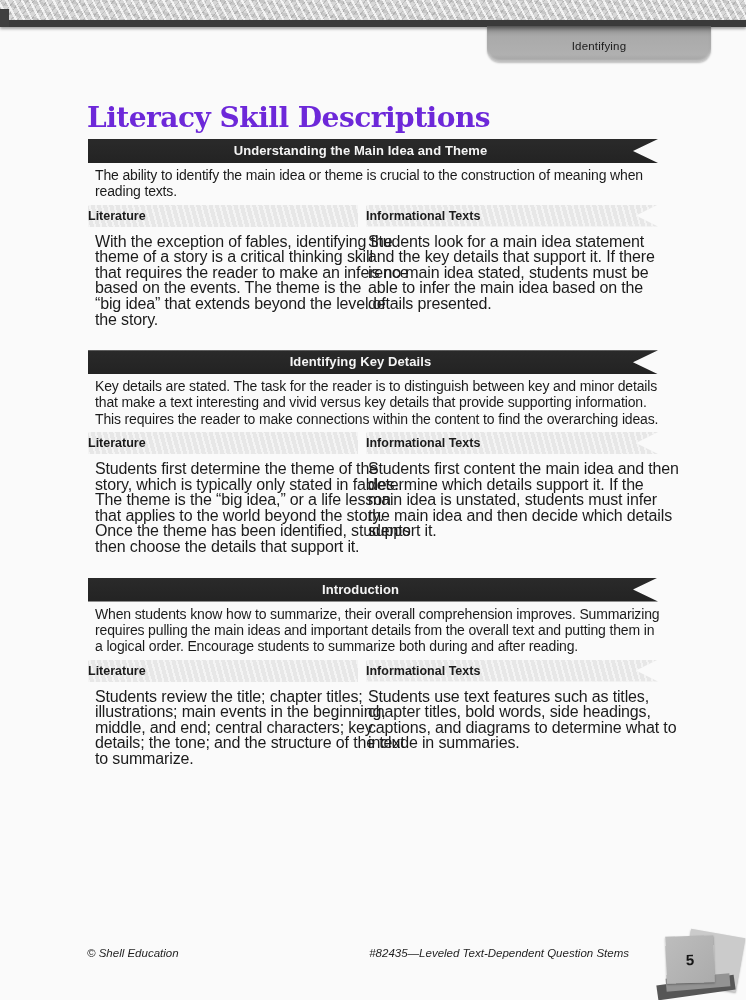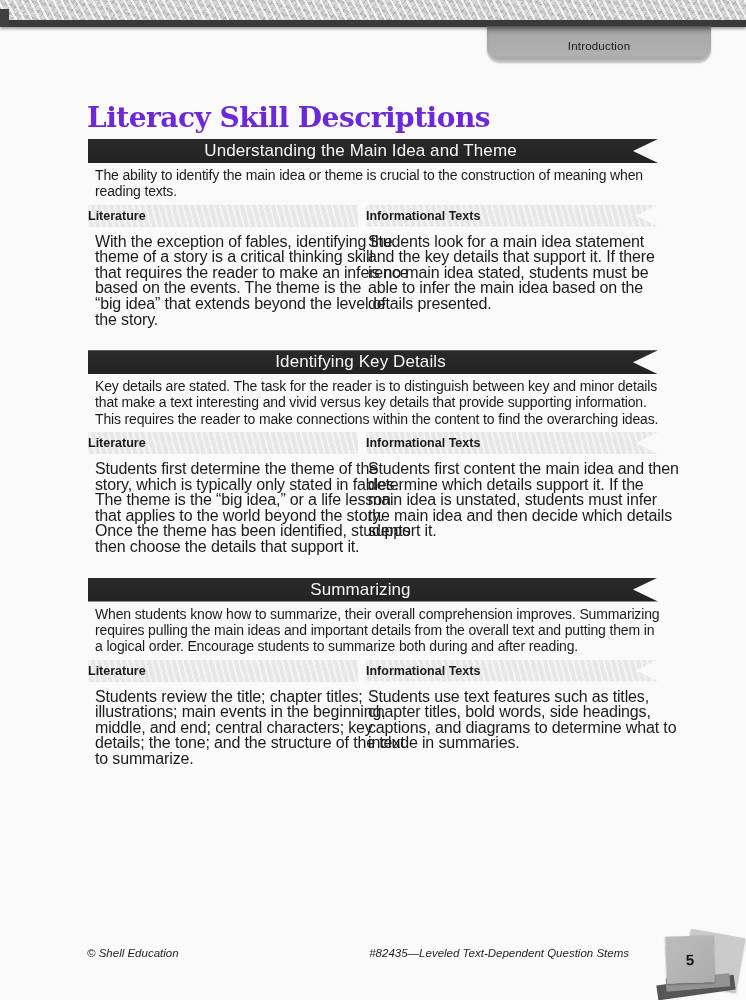--- a/index.html
+++ b/index.html
@@ -27,21 +27,21 @@
   
   .page-title{position:absolute;left:87px;top:82px;font-family:"DejaVu Serif",serif;
     font-weight:700;font-size:28px;letter-spacing:-.5px;color:#6d28d9;}
 
   
   .sections{position:absolute;left:88px;top:139px;width:570px;}
   .section{margin-bottom:23px;}
   .banner{height:24px;background:linear-gradient(#2a2a2a,#232323);
     clip-path:polygon(0 0,100% 0,calc(100% - 25px) 50%,100% 100%,0 100%);
     display:flex;align-items:center;justify-content:center;margin-bottom:4px;}
-  .banner-label{color:#f5f5f5;font-weight:400;font-size:17px;letter-spacing:.1px;
+  .banner-label{color:#f5f5f5;font-weight:700;font-size:13px;letter-spacing:.1px;
     padding-right:25px;line-height:24px;}
   .intro{margin:0 0 5px 7px;font-size:14px;letter-spacing:-.15px;line-height:16.3px;
     white-space:pre;}
   .cols{display:flex;gap:8px;}
   .col-lit{width:270px;}
   .col-info{width:292px;}
   .col-header{height:22px;background-color:#e7e7e7;
     background-image:repeating-linear-gradient(75deg, rgba(255,255,255,.55) 0 2px, rgba(255,255,255,0) 2px 6px);
     display:flex;align-items:center;}
   .col-info .col-header{clip-path:polygon(0 0,100% 0,calc(100% - 22px) 50%,100% 100%,0 100%);}
@@ -72,21 +72,21 @@
 </head>
 <body>
 
 <div id="page">
 
   <div class="scan-band"></div>
   <div class="book-edge"></div>
   <div class="corner-nub"></div>
 
   <div class="tab">
-    <span class="tab-label">Introduction</span>
+    <span class="tab-label">Identifying</span>
   </div>
 
   <h1 class="page-title">Literacy Skill Descriptions</h1>
 
   <div class="sections">
 
     <div class="section">
       <div class="banner">
         <span class="banner-label">Understanding the Main Idea and Theme</span>
       </div>
@@ -144,21 +144,21 @@
 determine which details support it. If the
 main idea is unstated, students must infer
 the main idea and then decide which details
 support it.</div>
         </div>
       </div>
     </div>
 
     <div class="section">
       <div class="banner">
-        <span class="banner-label">Summarizing</span>
+        <span class="banner-label">Introduction</span>
       </div>
       <div class="intro">When students know how to summarize, their overall comprehension improves. Summarizing
 requires pulling the main ideas and important details from the overall text and putting them in
 a logical order. Encourage students to summarize both during and after reading.</div>
       <div class="cols">
         <div class="col-lit">
           <div class="col-header">
             <span class="col-header-label">Literature</span>
           </div>
           <div class="col-body">Students review the title; chapter titles;

